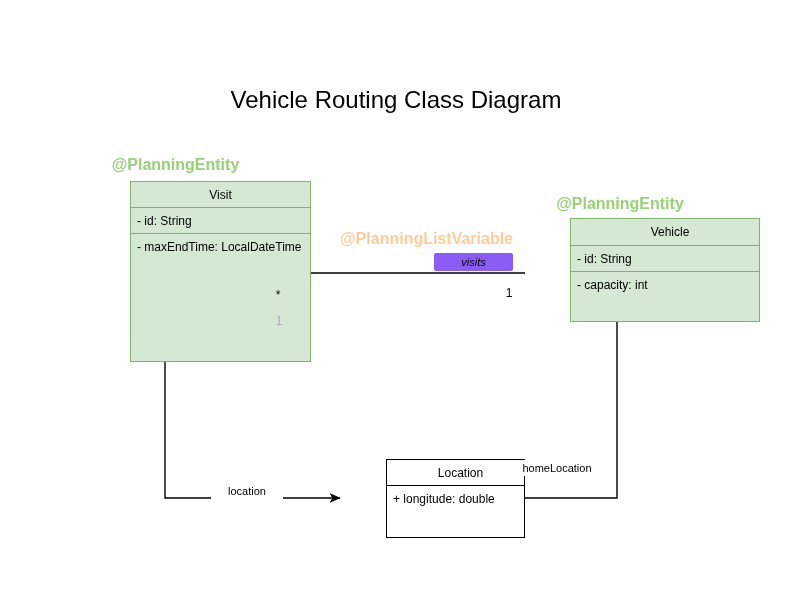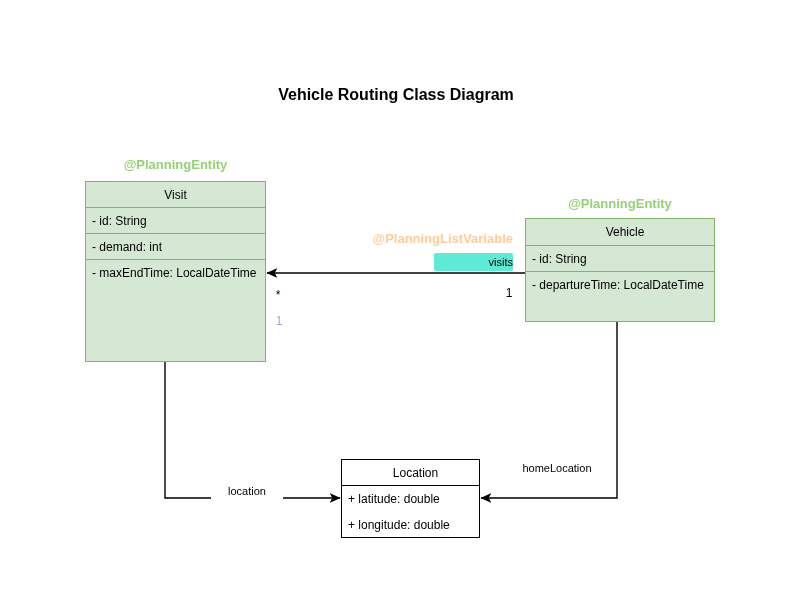--- a/index.html
+++ b/index.html
@@ -10,34 +10,35 @@
     background: #ffffff;
     font-family: "Liberation Sans", sans-serif;
     overflow: hidden;
   }
   .diagram-title {
     position: absolute;
     top: 86px;
     left: 0;
     width: 792px;
     text-align: center;
-    font-size: 16px;
-    font-weight: bold;
+    font-size: 24px;
+    font-weight: normal;
     color: #000000;
   }
   .edge-layer {
     position: absolute;
     left: 0; top: 0;
     width: 800px; height: 600px;
     pointer-events: none;
   }
   .uml-class {
     position: absolute;
     box-sizing: border-box;
     border: 1px solid;
+    margin-left: 45px;
   }
   .uml-green { background: #d5e8d4; border-color: #82b366; }
   .uml-plain { background: #ffffff; border-color: #000000; }
   .uml-title {
     box-sizing: border-box;
     display: flex;
     align-items: center;
     justify-content: center;
     font-size: 12px;
     color: #000000;
@@ -51,46 +52,47 @@
     display: flex;
     align-items: center;
     padding-left: 6px;
     font-size: 12px;
     color: #000000;
     white-space: nowrap;
   }
   .uml-green .attr { border-top: 1px solid #82b366; }
   .annotation {
     position: absolute;
-    font-size: 13px;
+    font-size: 16px;
     font-weight: bold;
     line-height: 16px;
     white-space: nowrap;
   }
   .anno-green { color: #97d077; text-align: center; }
   .anno-orange { color: #ffcc99; text-align: right; }
   .edge-label {
     position: absolute;
     font-size: 11px;
     line-height: 16px;
     color: #000000;
     text-align: center;
     background: #ffffff;
     white-space: nowrap;
   }
   .visits-chip {
     position: absolute;
     left: 434px; top: 253px;
     width: 79px; height: 18px;
-    background: #5eead4;
+    background: #8b5cf6;
     border-radius: 2px;
     font-size: 11px;
     line-height: 18px;
-    text-align: right;
+    text-align: center;
     color: #000000;
+    font-style: italic;
   }
   .mult {
     position: absolute;
     font-size: 12px;
     line-height: 16px;
     color: #000000;
     text-align: center;
     width: 14px;
   }
   .mult-purple { color: #b5a1d6; }
@@ -110,34 +112,32 @@
     </defs>
     <path d="M 525 273 L 267 273" fill="none" stroke="#000000" stroke-width="1.4" marker-end="url(#arrowL)"></path>
     <path d="M 165 362 L 165 498 L 340 498" fill="none" stroke="#000000" stroke-width="1.4" marker-end="url(#arrowL)"></path>
     <path d="M 617 322 L 617 498 L 481 498" fill="none" stroke="#000000" stroke-width="1.4" marker-end="url(#arrowL)"></path>
   </svg>
 
   <div class="annotation anno-green" style="left:85px; top:157px; width:181px;">@PlanningEntity</div>
   <div class="uml-class uml-green" style="left:85px; top:181px; width:181px; height:181px;">
     <div class="uml-title h25">Visit</div>
     <div class="attr">- id: String</div>
-    <div class="attr">- demand: int</div>
     <div class="attr">- maxEndTime: LocalDateTime</div>
   </div>
 
   <div class="annotation anno-green" style="left:525px; top:196px; width:190px;">@PlanningEntity</div>
   <div class="uml-class uml-green" style="left:525px; top:218px; width:190px; height:104px;">
     <div class="uml-title h26">Vehicle</div>
     <div class="attr">- id: String</div>
-    <div class="attr">- departureTime: LocalDateTime</div>
+    <div class="attr">- capacity: int</div>
   </div>
 
   <div class="uml-class uml-plain" style="left:341px; top:459px; width:139px; height:79px;">
     <div class="uml-title h26">Location</div>
-    <div class="attr">+ latitude: double</div>
     <div class="attr">+ longitude: double</div>
   </div>
 
   <div class="annotation anno-orange" style="left:323px; top:231px; width:190px;">@PlanningListVariable</div>
   <div class="visits-chip">visits</div>
   <div class="mult" style="left:502px; top:285px;">1</div>
   <div class="mult" style="left:271px; top:287px;">*</div>
   <div class="mult mult-purple" style="left:272px; top:313px;">1</div>
 
   <div class="edge-label" style="left:211px; top:483px; width:72px;">location</div>

